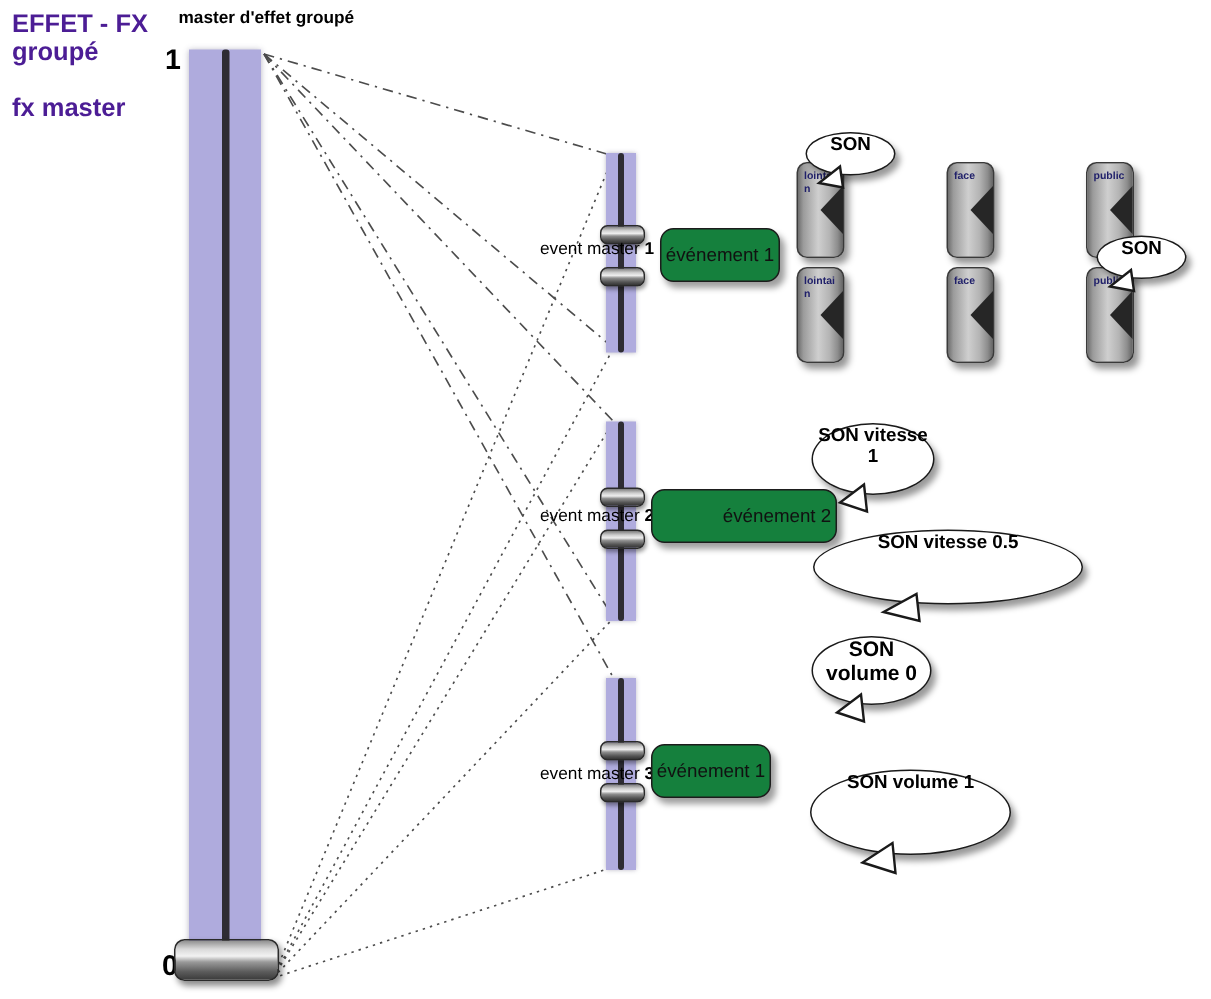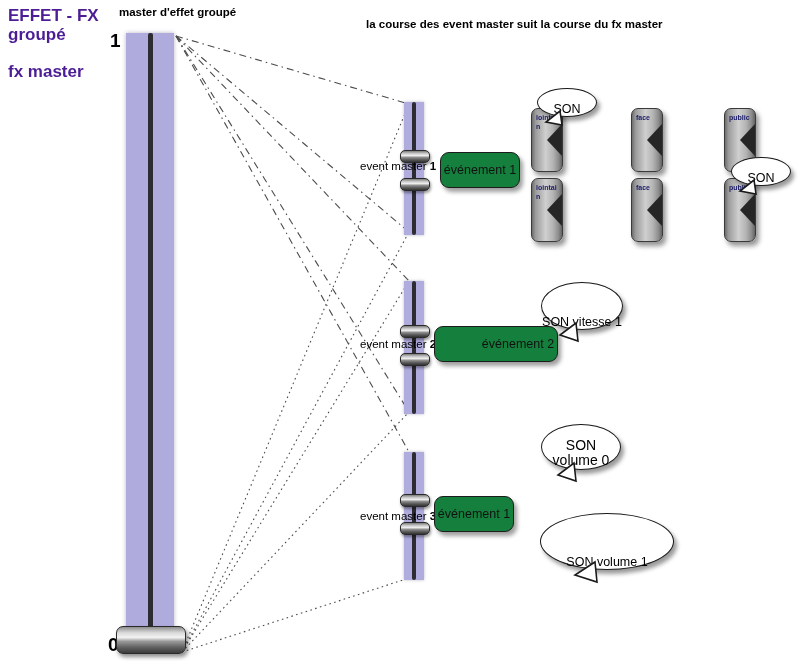--- a/index.html
+++ b/index.html
@@ -95,23 +95,23 @@
     font-size:7px;line-height:8.5px;font-weight:bold;
     color:#20206a;word-break:break-all;
   }
 
   
   .bubble{
     position:absolute;
     background:#ffffff;
     border:1.6px solid #1a1a1a;
     border-radius:50%/50%;
-    display:flex;align-items:flex-end;justify-content:center;
+    display:flex;align-items:flex-start;justify-content:center;
     text-align:center;
-    font-weight:normal;color:#000;
+    font-weight:bold;color:#000;
     box-shadow:3px 4px 4px rgba(0,0,0,.4);
     line-height:1.12;
   }
   .bubble .tail{position:absolute;}
   .bubble .tail svg{display:block;overflow:visible;}
 
   
   #connectors{position:absolute;left:0;top:0;width:807px;height:666px;pointer-events:none;}
 </style>
 </head>
@@ -132,21 +132,20 @@
       <path d="M182,652 L409,232" stroke-dasharray="1.6 3.4"></path>
       <path d="M182,652 L409,281" stroke-dasharray="1.6 3.4"></path>
       <path d="M182,652 L409,412" stroke-dasharray="1.6 3.4"></path>
       <path d="M182,652 L409,578" stroke-dasharray="1.6 3.4"></path>
     </g>
   </svg>
 
   <div class="ttl" id="title-main">EFFET - FX groupé</div>
   <div class="ttl" id="title-sub">fx master</div>
   <div id="caption-example">master d'effet groupé</div>
-  <div id="caption-course">la course des event master suit la course du fx master</div>
 
   <div class="axis-num" id="axis-one">1</div>
   <div class="axis-num" id="axis-zero">0</div>
 
   <div id="fx-fader">
     <div class="track-bg"></div>
     <div class="track-line"></div>
   </div>
   <div id="fx-handle"></div>
 
@@ -238,20 +237,28 @@
 
   <div class="bubble" style="left:541px;top:282px;width:80px;height:46px;font-size:12.5px;">
     <span>SON vitesse 1</span>
     <span class="tail" style="left:14px;top:40px;">
       <svg width="26" height="22" viewBox="0 0 26 22">
         <path d="M20,0 L22,18 L4,12 Z" fill="#ffffff" stroke="#1a1a1a" stroke-width="1.6"></path>
       </svg>
     </span>
   </div>
 
+  <div class="bubble" style="left:542px;top:353px;width:178px;height:48px;font-size:12.5px;">
+    <span>SON vitesse 0.5</span>
+    <span class="tail" style="left:42px;top:42px;">
+      <svg width="32" height="22" viewBox="0 0 32 22">
+        <path d="M26,0 L28,18 L4,12 Z" fill="#ffffff" stroke="#1a1a1a" stroke-width="1.6"></path>
+      </svg>
+    </span>
+  </div>
 
   <div class="bubble" style="left:541px;top:424px;width:78px;height:44px;font-size:14px;">
     <span>SON volume 0</span>
     <span class="tail" style="left:12px;top:38px;">
       <svg width="26" height="22" viewBox="0 0 26 22">
         <path d="M20,0 L22,18 L4,12 Z" fill="#ffffff" stroke="#1a1a1a" stroke-width="1.6"></path>
       </svg>
     </span>
   </div>
 

